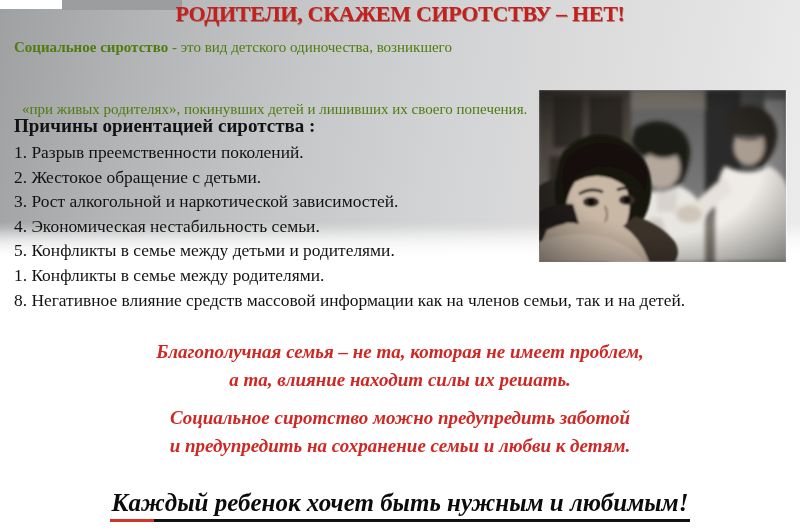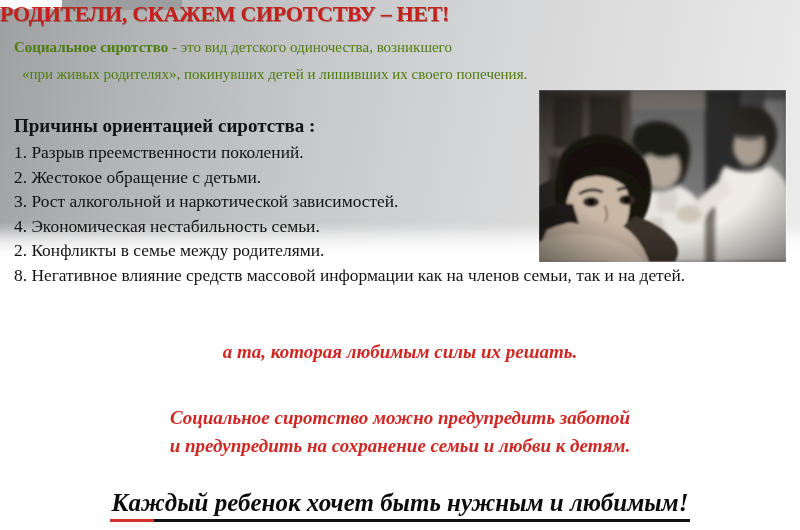--- a/index.html
+++ b/index.html
@@ -71,20 +71,21 @@
       rgba(255,255,255,0.75) 55%,
       rgba(255,255,255,1) 100%);
   }
 
   
   .title {
     position: absolute;
     left: 0;
     top: 1px;
     width: 800px;
+    text-align: center;
     color: #c4201c;
     font-weight: bold;
     font-size: 22px;
     letter-spacing: -0.3px;
     line-height: 26px;
     white-space: nowrap;
     text-shadow: 0.6px 0.6px 0 rgba(120,20,18,0.45);
   }
 
   
@@ -96,20 +97,21 @@
     color: #4d7c0f;
     font-size: 15px;
     line-height: 27px;
   }
   .definition .lead {
     font-weight: bold;
   }
   .definition .line2 {
     display: block;
     padding-left: 8px;
+    margin-top: 35px;
   }
 
   
   .causes {
     position: absolute;
     left: 14px;
     top: 113px;
     width: 560px;
     color: #121212;
     font-size: 17.4px;
@@ -216,21 +218,22 @@
     <span class="lead">Социальное сиротство</span><span>  - это вид детского одиночества, возникшего</span>
     <span class="line2">«при живых родителях», покинувших детей и лишивших их своего попечения.</span>
   </div>
 
   <div class="causes">
     <span class="causes-heading">Причины ориентацией сиротства :</span>
     <span class="cause-item">1. Разрыв преемственности поколений.</span>
     <span class="cause-item">2. Жестокое обращение с детьми.</span>
     <span class="cause-item">3. Рост алкогольной и наркотической зависимостей.</span>
     <span class="cause-item">4. Экономическая нестабильность семьи.</span>
-    <span class="cause-item">2. Конфликты в семье между родителями.</span>
+    <span class="cause-item">5. Конфликты в семье между детьми и родителями.</span>
+    <span class="cause-item">1. Конфликты в семье между родителями.</span>
     <span class="cause-item wide">8. Негативное влияние средств массовой информации как на членов семьи, так и на детей.</span>
   </div>
 
   <div class="photo">
     <svg width="247" height="172" viewBox="0 0 247 172" xmlns="http://www.w3.org/2000/svg">
       <defs>
         <linearGradient id="wallg" x1="0" y1="0" x2="0" y2="1">
           <stop offset="0%" stop-color="#5d5d5d"></stop>
           <stop offset="60%" stop-color="#787878"></stop>
           <stop offset="100%" stop-color="#4e4e4e"></stop>
@@ -304,21 +307,22 @@
         <path d="M96 126 q26 8 40 26 q6 10 0 20 l-26 0 q-8 -24 -26 -36 z" fill="#3a322c"></path>
         <path d="M0 122 q16 -10 34 -8 l6 20 q-20 -4 -40 6 z" fill="#241e1a"></path>
       </g>
 
       <rect x="0" y="0" width="247" height="172" fill="url(#vig)"></rect>
       <rect x="0" y="0" width="247" height="172" fill="none" stroke="#cfcfcf" stroke-width="1" opacity="0.35"></rect>
     </svg>
   </div>
 
   <div class="quote quote-1">
-    <span>а та, которая любимым силы их решать.</span>
+    <span>Благополучная семья – не та, которая не имеет проблем,</span>
+    <span>а та, влияние находит силы их решать.</span>
   </div>
 
   <div class="quote quote-2">
     <span>Социальное сиротство можно предупредить заботой</span>
     <span>и предупредить на сохранение семьи и любви к детям.</span>
   </div>
 
   <div class="slogan">
     <span class="slogan-text">
       <span>Каждый ребенок хочет быть нужным и любимым!</span>

